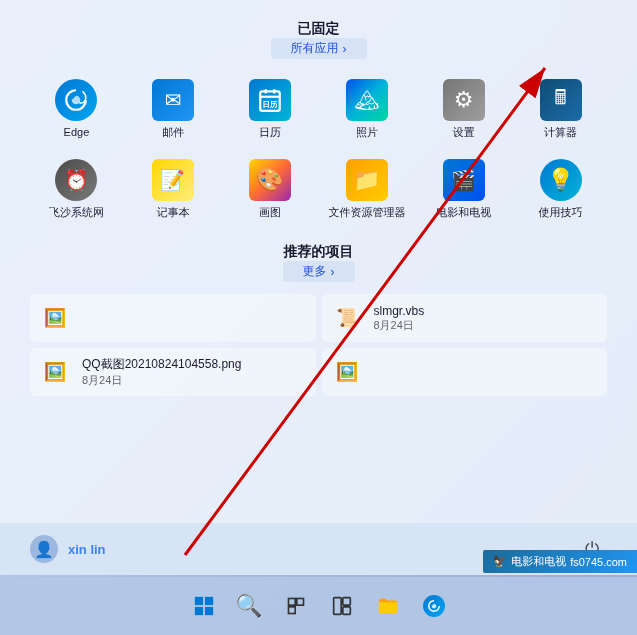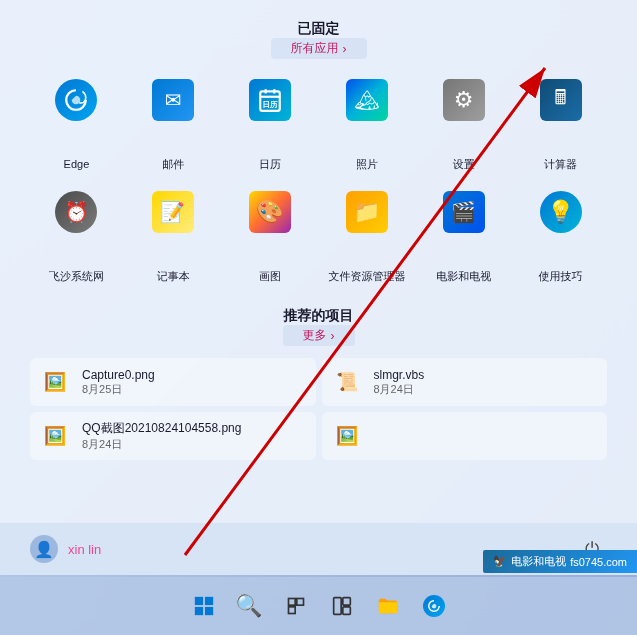--- a/index.html
+++ b/index.html
@@ -36,21 +36,21 @@
     .section-title {
       font-size: 14px;
       font-weight: 600;
       color: #1a1a2e;
     }
     .section-btn {
       display: flex;
       align-items: center;
       gap: 4px;
       font-size: 12px;
-      color: #be185d;
+      color: #1d4ed8;
       cursor: pointer;
       padding: 2px 20px;
       border-radius: 4px;
       background: rgba(200, 215, 240, 0.5);
     }
 
     .pinned-grid {
       display: grid;
       grid-template-columns: repeat(6, 1fr);
       gap: 4px;
@@ -64,21 +64,20 @@
       padding: 8px 4px;
       border-radius: 6px;
       cursor: pointer;
       gap: 5px;
     }
     .app-label {
       font-size: 11px;
       color: #1a1a2e;
       text-align: center;
       line-height: 1.2;
-      margin-top: 32px;
     }
 
     
     .edge-icon {
       background: linear-gradient(135deg, #0078d4, #00a4ef);
       border-radius: 50%;
       width: 42px;
       height: 42px;
       display: flex;
       align-items: center;
@@ -309,21 +308,22 @@
       border-radius: 50%;
       background: rgba(100, 140, 200, 0.5);
       display: flex;
       align-items: center;
       justify-content: center;
       font-size: 16px;
       color: #555;
     }
     .user-name {
       font-size: 13px;
-      color: #ec4899;
+      color: #3b82f6;
+      font-weight: bold;
     }
     .power-btn {
       width: 30px;
       height: 30px;
       border-radius: 50%;
       display: flex;
       align-items: center;
       justify-content: center;
       cursor: pointer;
       font-size: 18px;
@@ -487,24 +487,20 @@
       <div class="section-btn">
         <span>更多</span>
         <span>›</span>
       </div>
     </div>
 
     <div class="rec-grid">
 
       <div class="rec-item">
         <div class="rec-item-icon">🖼️</div>
-        <div class="rec-item-info">
-          <span class="rec-item-name">Capture0.png</span>
-          <span class="rec-item-date">8月25日</span>
-        </div>
       </div>
 
       <div class="rec-item">
         <div class="rec-item-icon">📜</div>
         <div class="rec-item-info">
           <span class="rec-item-name">slmgr.vbs</span>
           <span class="rec-item-date">8月24日</span>
         </div>
       </div>
 

